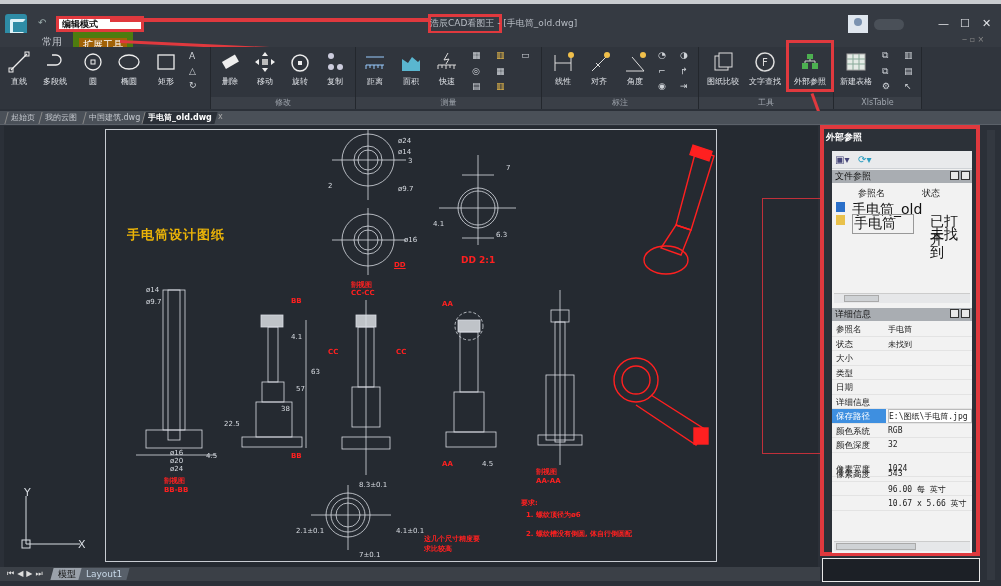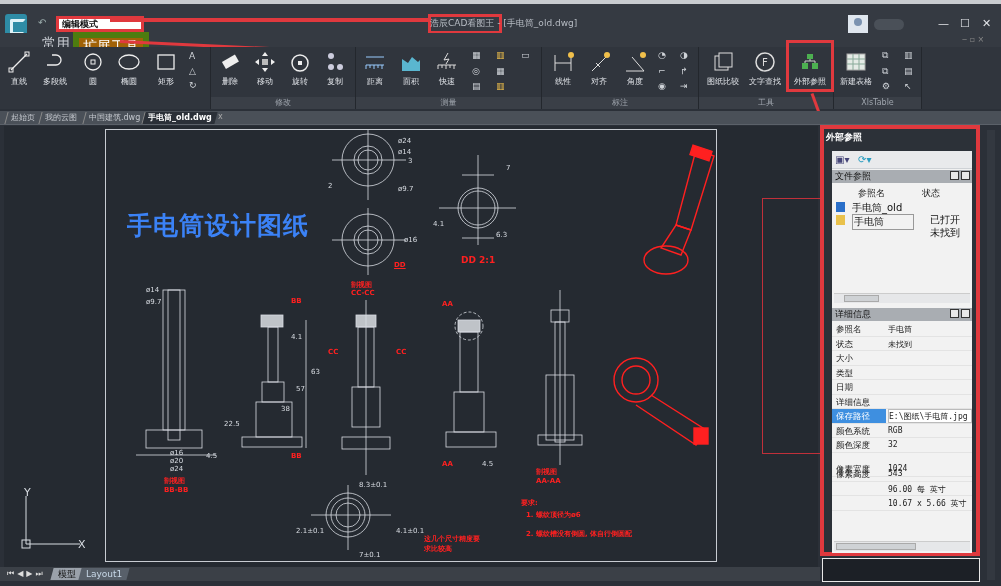--- a/index.html
+++ b/index.html
@@ -10,52 +10,52 @@
 .undo{position:absolute;left:38px;top:13px;color:#9aa;font-size:10px}
 .mode-box{position:absolute;left:56px;top:12px;width:88px;height:16px;background:#fff;border:3px solid #e0393e}
 .mode-box span{position:absolute;left:3px;top:0;color:#111;font-size:9px;font-weight:bold;line-height:11px}
 .title-text{position:absolute;left:430px;top:13px;font-size:9px;color:#b7bcc4}
 .title-box{position:absolute;left:428px;top:10px;width:74px;height:20px;border:3px solid #e0393e}
 .avatar{position:absolute;left:848px;top:11px;width:20px;height:20px;background:#dfe6ee}
 .avatar:after{content:"";position:absolute;left:6px;top:3px;width:8px;height:8px;border-radius:50%;background:#7b92b0}
 .userblob{position:absolute;left:874px;top:15px;width:30px;height:11px;background:#4a5058;border-radius:6px}
 .winbtn{position:absolute;top:13px;color:#e4e6ea;font-size:11px}
 .tabs-row{position:absolute;left:0;top:33px;width:1001px;height:14px;background:#353a42}
-.rtab{position:absolute;top:2px;font-size:14px;color:#c8ccd2}
+.rtab{position:absolute;top:2px;font-size:10px;color:#c8ccd2}
 .rtab.active{background:#a16207;color:#fff;padding:0 4px;border:6px solid #4d7c0f;top:-1px}
 .ribbon{position:absolute;left:0;top:47px;width:1001px;height:62px;background:#30353d}
 .group{position:absolute;top:0;height:62px;border-right:1px solid #23272d}
 .glabel{position:absolute;left:0;bottom:0;width:100%;height:12px;background:#3a3f47;text-align:center;color:#9ea4ac;font-size:8px;line-height:12px}
 .tool{position:absolute;top:4px;width:34px;text-align:center}
 .tool .ic{display:block;margin:0 auto;width:22px;height:22px;position:relative}
 .tool .lb{display:block;font-size:8px;color:#dfe2e7;margin-top:3px;white-space:nowrap}
 .mini{position:absolute;width:12px;height:9px;font-size:9px;color:#cfd3d8;line-height:9px}
 .hl-ext{position:absolute;left:786px;top:40px;width:48px;height:52px;border:3px solid #e0393e}
 .arrow-line{position:absolute;height:4px;background:#e0393e;transform-origin:left center}
 .doc-tabs{position:absolute;left:0;top:111px;width:1001px;height:14px;background:#4a5058;border-bottom:1px solid #5b6169}
 .dtab{position:absolute;top:1px;height:12px;font-size:8px;color:#c4c8ce;padding:0 4px;border-left:1px solid #888;line-height:12px;transform:skewX(-15deg)}
 .dtab span{display:inline-block;transform:skewX(15deg)}
 .dtab.active{background:#2b3038;color:#fff;font-weight:bold}
 .canvas{position:absolute;left:4px;top:126px;width:814px;height:441px;background:#252a31}
 .sheet{position:absolute;left:101px;top:3px;width:612px;height:433px;border:1px solid #c8ccd2}
-.cad-title{position:absolute;left:21px;top:79px;color:#3b82f6;font-size:25px;font-weight:bold;letter-spacing:1px}
+.cad-title{position:absolute;left:21px;top:96px;color:#eab308;font-size:13px;font-weight:bold;letter-spacing:1px}
 .redlbl{position:absolute;color:#ff2020;font-size:7px;font-weight:bold}
 .wlbl{position:absolute;color:#d9dde3;font-size:7px}
 .layout-tabs{position:absolute;left:0;top:567px;width:820px;height:14px;background:#3b4047}
 .ltab{position:absolute;top:1px;height:12px;font-size:9px;padding:0 6px;line-height:12px;transform:skewX(-15deg)}
 .ltab span{display:inline-block;transform:skewX(15deg)}
 .panel-frame{position:absolute;left:820px;top:125px;width:160px;height:431px;border:4px solid #e0393e;background:#2c3138}
 .panel-title{position:absolute;left:2px;top:2px;font-size:9px;color:#fff;font-weight:bold}
 .panel-inner{position:absolute;left:8px;top:22px;width:140px;height:402px;background:#f2f2f2}
 .ptool{position:absolute;left:0;top:0;width:140px;height:18px;background:#e9eaec;border-bottom:1px solid #cfd2d6}
 .sec-head{position:absolute;left:0;width:140px;height:13px;background:#a9adb2;color:#111;font-size:9px;line-height:13px;padding-left:3px}
 .sec-head .btns{position:absolute;right:2px;top:1px}
 .sec-head .btns i{display:inline-block;width:9px;height:9px;border:1px solid #333;background:#e8e8e8;margin-left:2px}
 .colhead{position:absolute;top:36px;font-size:9px;color:#222}
-.xref-row{position:absolute;left:2px;height:13px;width:136px;font-size:10px;color:#111}
+.xref-row{position:absolute;left:2px;height:13px;width:136px;font-size:14px;color:#111}
 .xref-row .fi{position:absolute;left:2px;top:1px;width:9px;height:10px}
 .xref-row .nm{position:absolute;left:18px;top:0}
 .xref-row .st{position:absolute;left:96px;top:12px}
 .hscroll{position:absolute;left:2px;width:136px;height:10px;background:#e6e7e9;border-top:1px solid #ccc}
 .hscroll .thumb{position:absolute;left:10px;top:1px;width:35px;height:7px;background:#cfd2d5;border:1px solid #aaa}
 .drow{position:absolute;left:0;width:140px;height:14.5px;font-size:8.5px;color:#222;border-bottom:1px solid #e3e3e3}
 .drow .k{position:absolute;left:4px;top:2px}
 .drow .v{position:absolute;left:56px;top:2px;font-family:"DejaVu Sans Mono",monospace;font-size:8px}
 .drow.sel .k{background:#3e8fe0;color:#fff;left:0;top:0;width:54px;height:14px;padding:2px 0 0 4px}
 .drow.sel .v{background:#fff;border:1px solid #bbb;top:0;height:14px;width:84px;padding-top:1px;overflow:hidden;white-space:nowrap}

